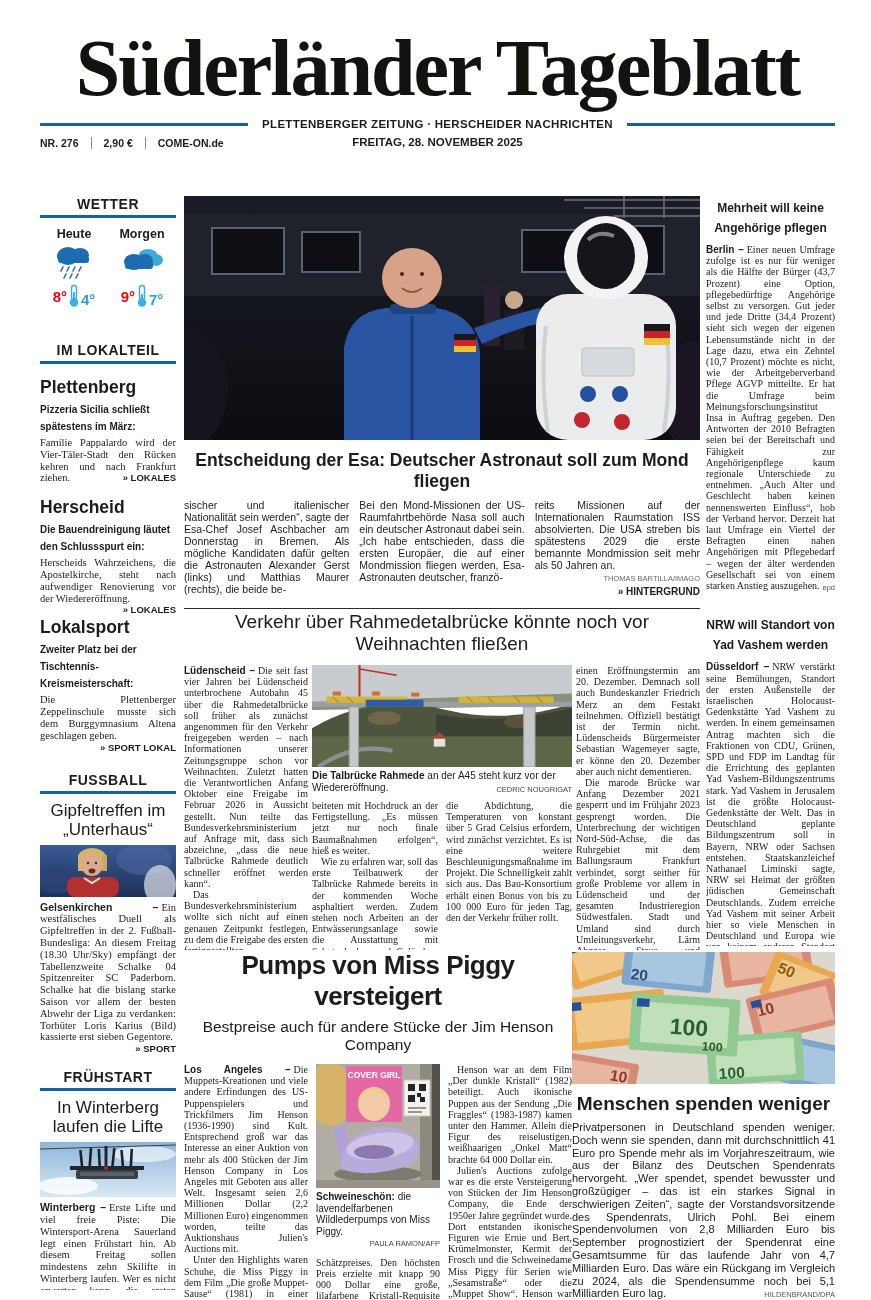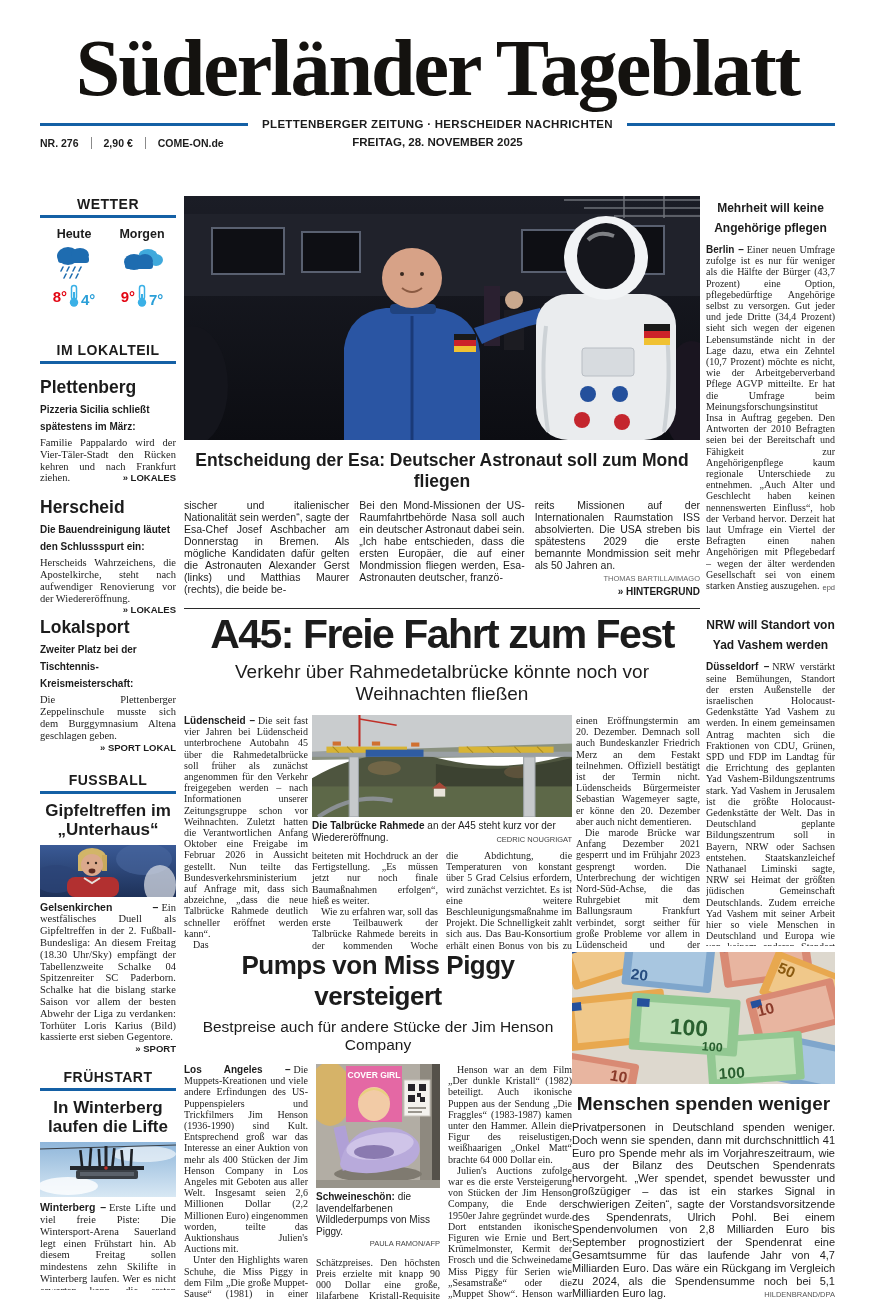--- a/index.html
+++ b/index.html
@@ -37,21 +37,21 @@
   .w-label{font-weight:bold;font-size:12.5px;margin-bottom:3px}
   .temps{display:flex;align-items:center;justify-content:center;gap:1px}
   .t-high{color:#e30613;font-weight:bold;font-size:15px}
   .t-low{color:#2a9fd8;font-weight:bold;font-size:15px;margin-top:6px}
   .lokal-head{margin-top:34px}
   .side-title{font-size:17.5px;font-weight:bold;margin:13px 0 3px}
   .side-lead{font-size:10px;line-height:17px;font-weight:bold}
   .side-body{font-family:"Liberation Serif",serif;font-size:10.5px;line-height:11.8px;text-align:justify;margin-top:2px;hyphens:auto}
   .fb-head{margin-top:30px}
   .fs-head{margin-top:26px}
-  .side-art-head{font-size:17px;line-height:19px;font-weight:bold;text-align:center;margin:7px 0 6px}
+  .side-art-head{font-size:17px;line-height:19px;font-weight:normal;text-align:center;margin:7px 0 6px}
   .side-img{width:100%;display:block;margin-bottom:5px}
   
   .main{position:absolute;left:184px;top:196px;width:516px;height:754px;overflow:hidden}
   .main-photo{display:block;width:516px;height:244px}
   .esa-head{font-size:17.5px;font-weight:bold;text-align:center;margin:10px 0 7px}
   .esa-cols{display:flex;gap:10px;font-size:10.5px;line-height:12px}
   .esa-cols>div{flex:1}
   .main-rule{border:none;border-top:1px solid #2a2a2a;margin:10px 0 2px}
   .a45-h1{font-size:41px;letter-spacing:-1.5px;font-weight:bold;text-align:center;margin:2px 0 3px}
   .a45-sub{font-size:19px;font-weight:normal;text-align:center;margin-bottom:10px}
@@ -318,21 +318,20 @@
         </div>
       <div>
         <p>reits Missionen auf der Internationalen Raumstation ISS absolvierten. Die USA streben bis spätestens 2029 die erste bemannte Mondmission seit mehr als 50 Jahren an.</p>
         <div class="credit-r">THOMAS BARTILLA/IMAGO</div>
         <div class="jump-r">» HINTERGRUND</div>
       </div>
     </div>
 
     <hr class="main-rule">
 
-    <h1 class="a45-h1">A45: Freie Fahrt zum Fest</h1>
     <div class="a45-sub">Verkehr über Rahmedetalbrücke könnte noch vor Weihnachten fließen</div>
 
     <div class="a45-body just">
       <div class="col">
         <p><span class="dl">Lüdenscheid –</span><span>Die seit fast vier Jahren bei Lüdenscheid unterbrochene Autobahn 45 über die Rahmedetalbrücke soll früher als zunächst angenommen für den Verkehr freigegeben werden – nach Informationen unserer Zeitungsgruppe schon vor Weihnachten. Zuletzt hatten die Verantwortlichen Anfang Oktober eine Freigabe im Februar 2026 in Aussicht gestellt. Nun teilte das Bundesverkehrsministerium auf Anfrage mit, dass sich abzeichne, „dass die neue Talbrücke Rahmede deutlich schneller eröffnet werden kann“.</span></p>
         <p class="ind">Das Bundesverkehrsministerium wollte sich nicht auf einen genauen Zeitpunkt festlegen, zu dem die Freigabe des ersten fertiggestellten Brückenbauwerks erfolgen soll. Weil die Arbeiten von der Witterungslage abhängig seien, könne man heute noch kein konkretes Datum nennen. Die Baufirmen ar-</p>
       </div>
       <div class="a45-mid">
         <svg class="bridge-photo" viewBox="0 0 252 100" preserveAspectRatio="none">
           <rect width="252" height="36" fill="#c9ccce"></rect>

